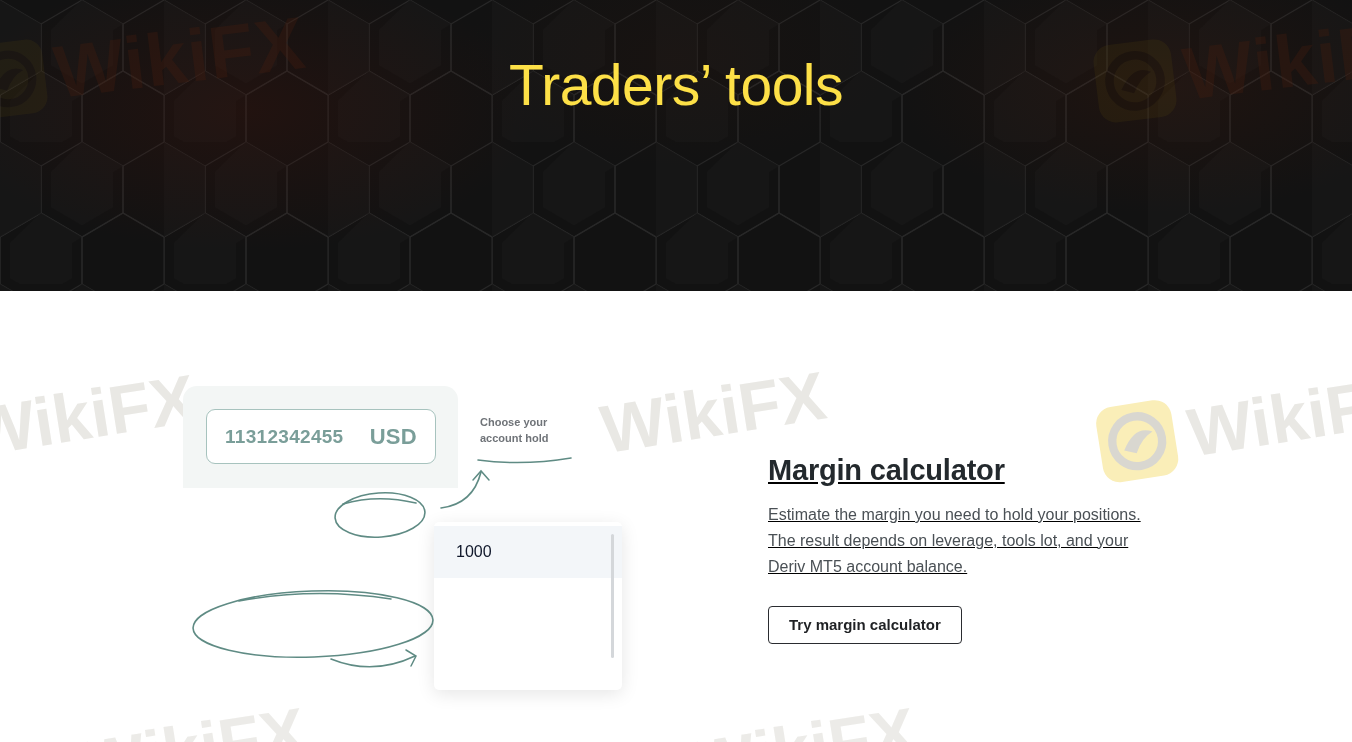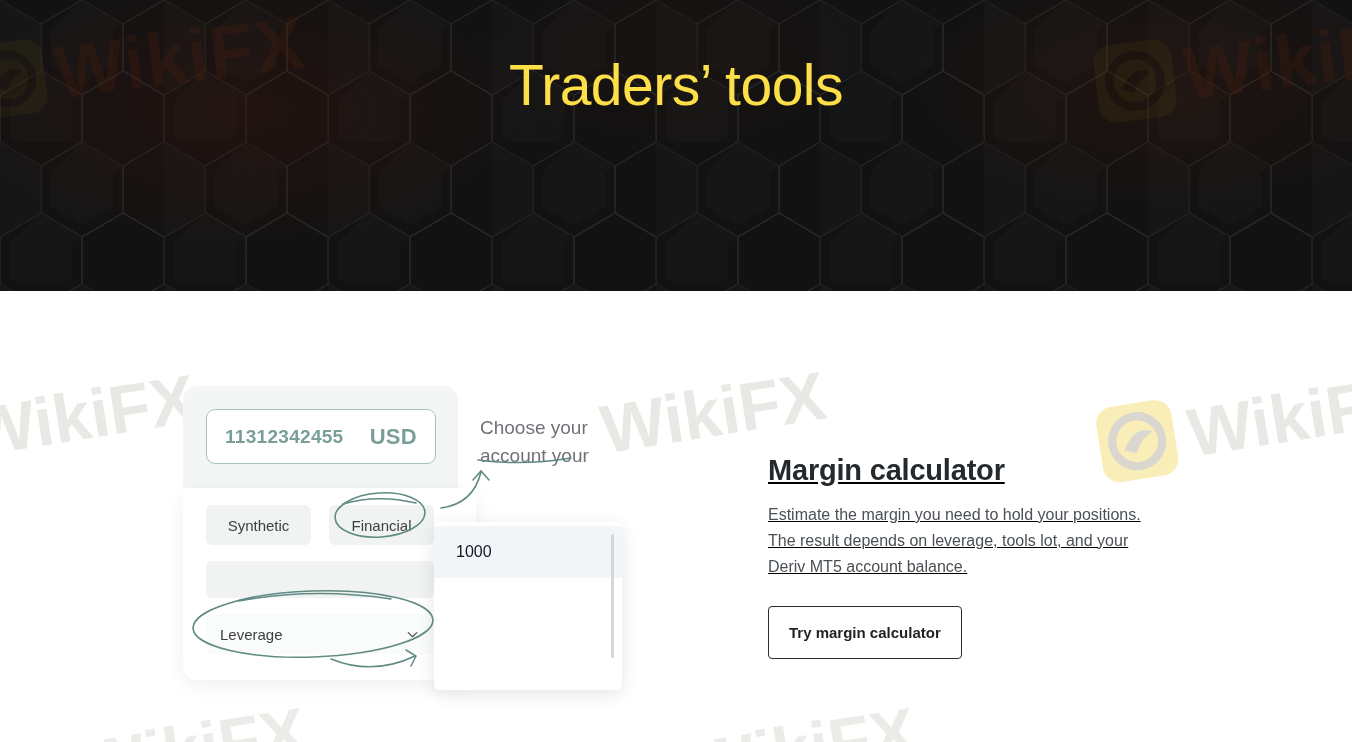--- a/index.html
+++ b/index.html
@@ -186,22 +186,22 @@
     width: 3px; height: 124px;
     background: #d4d7da;
     border-radius: 2px;
   }
 
   
   #annot-note {
     position: absolute;
     left: 297px; top: 28px;
     width: 115px;
-    font-size: 19px;
-    font-weight: normal;
+    font-size: 11px;
+    font-weight: bold;
     color: #6f7378;
     line-height: 1.46;
   }
   #annot-svg {
     position: absolute;
     left: -10px; top: -10px;
     width: 470px; height: 330px;
     overflow: visible;
     pointer-events: none;
   }
@@ -224,21 +224,21 @@
     font-size: 16px;
     color: #4a5055;
     line-height: 1.62;
     width: 392px;
   }
   #mc-button {
     margin-top: 26px;
     display: inline-flex;
     align-items: center;
     justify-content: center;
-    height: 53px;
+    height: 38px;
     padding: 0 20px;
     background: #ffffff;
     border: 1.3px solid #2a2c30;
     border-radius: 4px;
     font-size: 15px;
     font-weight: bold;
     color: #1f2124;
     cursor: pointer;
     font-family: "Liberation Sans", sans-serif;
   }
@@ -325,50 +325,31 @@
 
   <div id="illus">
 
     <div id="illus-card-top">
       <div id="balance-field">
         <span id="balance-amount">11312342455</span>
         <span id="balance-currency">USD</span>
       </div>
     </div>
 
-    <div id="illus-card-body">
-      <div class="acct-tab" id="tab-synthetic">
-        <span>Synthetic</span>
-      </div>
-      <div class="acct-tab" id="tab-financial">
-        <span>Financial</span>
-      </div>
-
-      <div id="empty-field"></div>
-
-      <div id="leverage-field">
-        <span>Leverage</span>
-        <span id="leverage-chevron">
-          <svg width="15" height="15" viewBox="0 0 16 16" fill="none">
-              <path d="M3.5 6 L8 10.3 L12.5 6" stroke="#55585c" stroke-width="1.4" stroke-linecap="round" stroke-linejoin="round"></path>
-            </svg>
-        </span>
-      </div>
-    </div>
 
     <div id="dropdown">
       <div class="dd-opt sel" style="top:4px;">
         <span>1000</span>
       </div>
       <div id="dd-scroll"></div>
     </div>
 
     <div id="annot-note">
       <span>Choose your</span><br>
-      <span>account your</span>
+      <span>account hold</span>
     </div>
 
     <svg id="annot-svg" viewBox="0 0 470 330">
       <g fill="none" stroke="#5f8b84" stroke-width="1.6" stroke-linecap="round">
 
         <path d="M305 84 Q350 90 398 82"></path>
 
         <path d="M268 132 Q300 128 308 96"></path>
         <path d="M300 104 L308 95 L316 104" stroke-width="1.5"></path>
 

